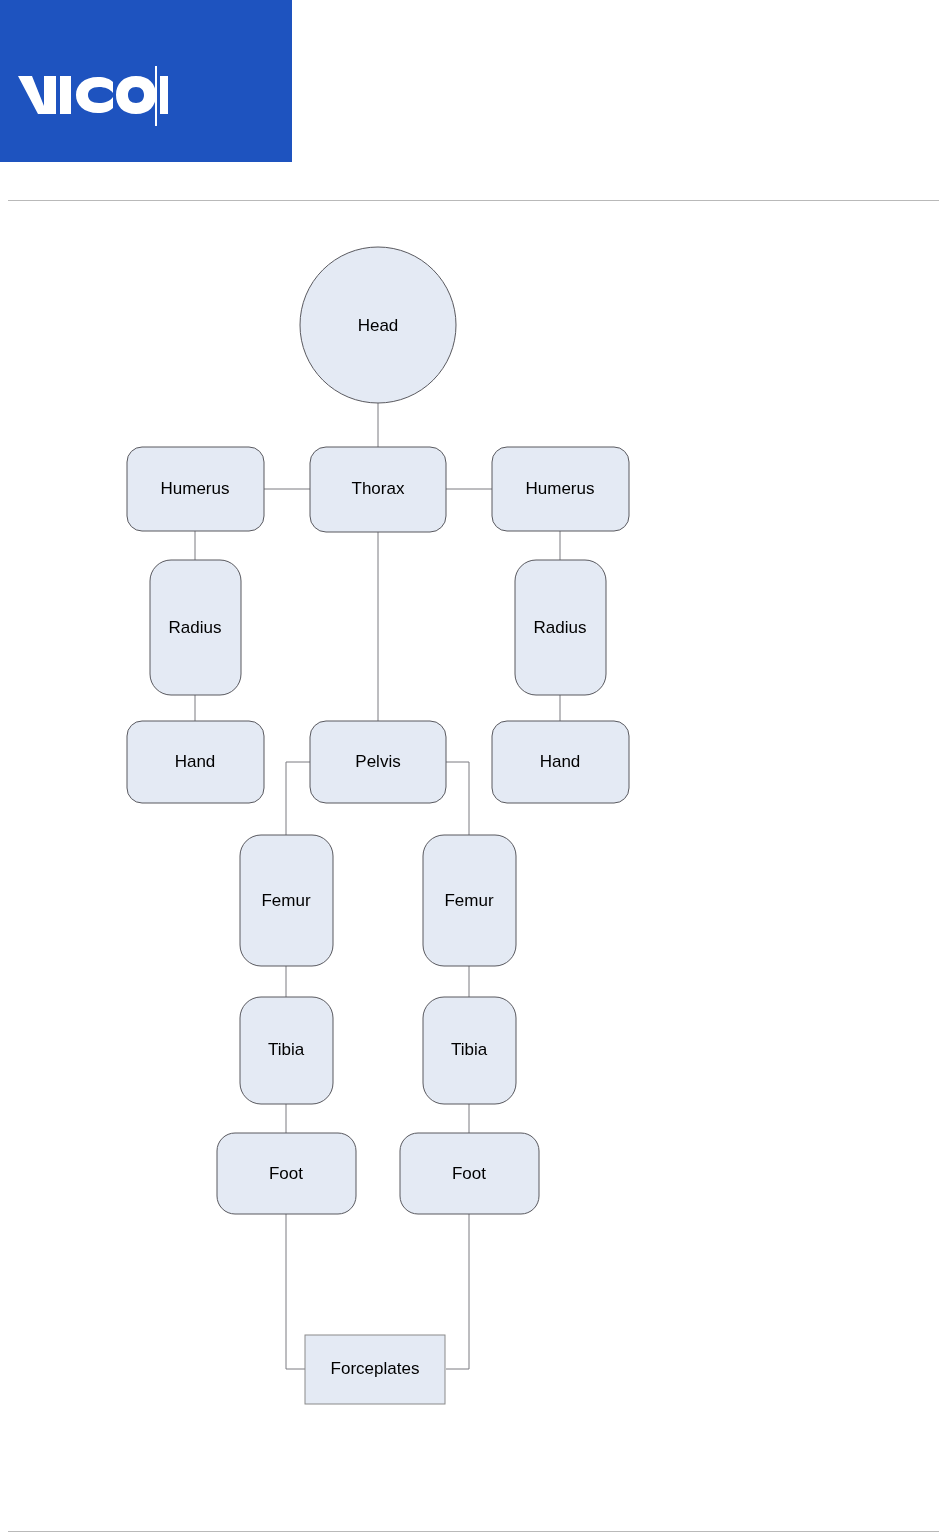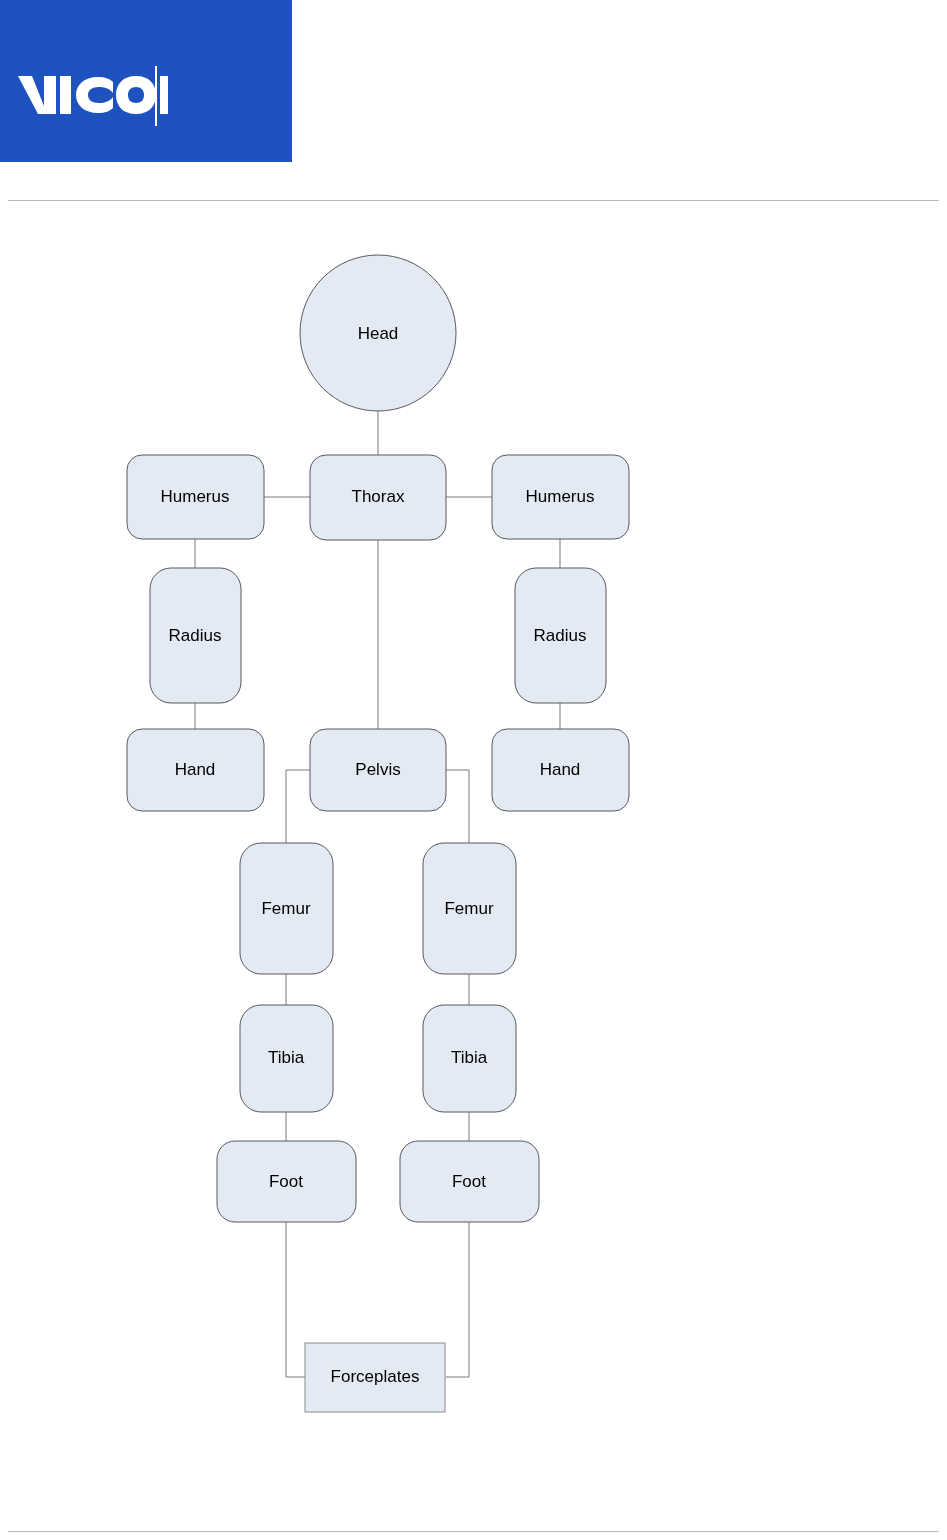--- a/index.html
+++ b/index.html
@@ -57,21 +57,21 @@
     top: 1531px;
     width: 931px;
     height: 1px;
     background: #b9b9b9;
   }
 
   
   #diagram {
     position: absolute;
     left: 0;
-    top: 212px;
+    top: 204px;
     width: 828px;
     height: 1240px;
   }
   #diagram svg { display: block; }
 
   .node-shape {
     fill: #e4eaf4;
     stroke: #59595f;
     stroke-width: 1;
   }

